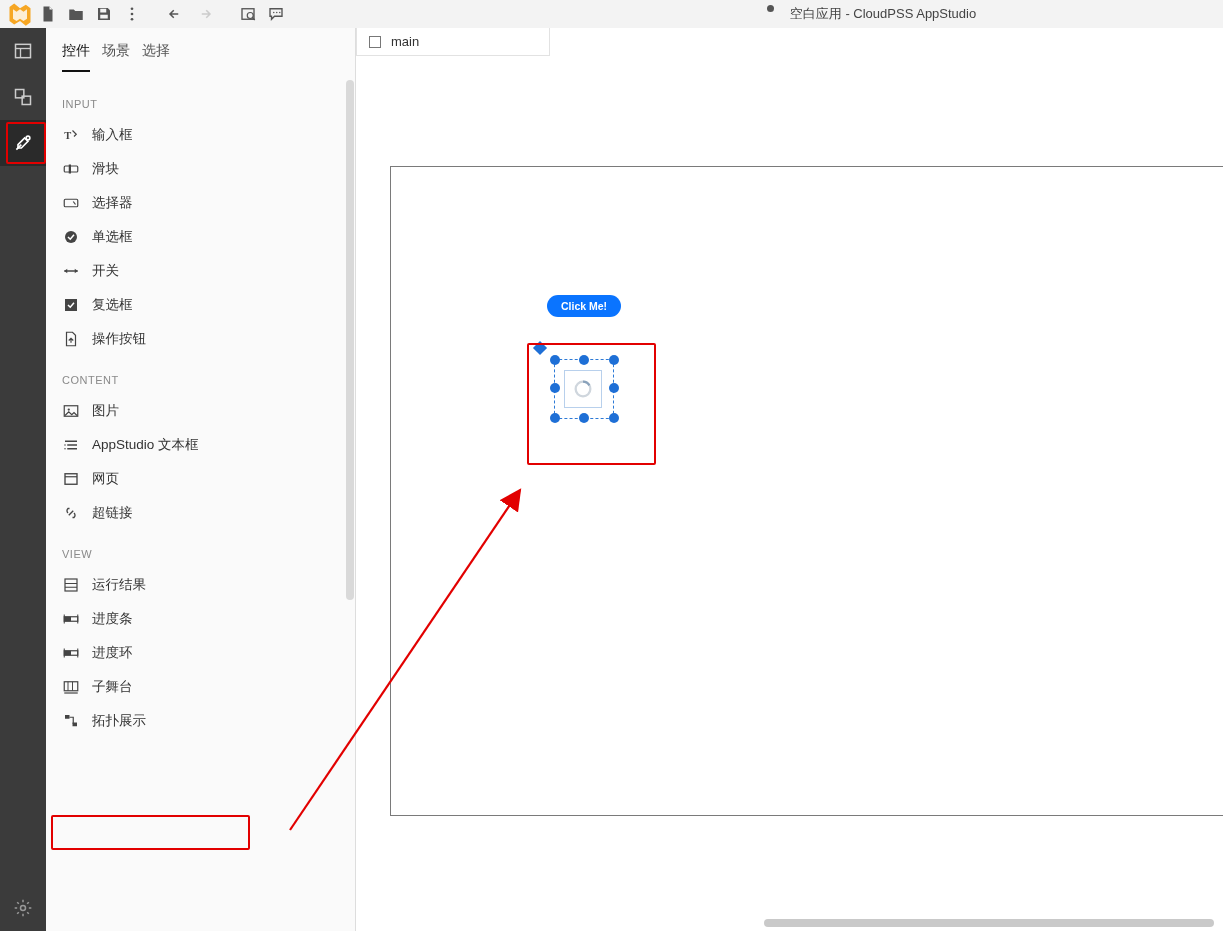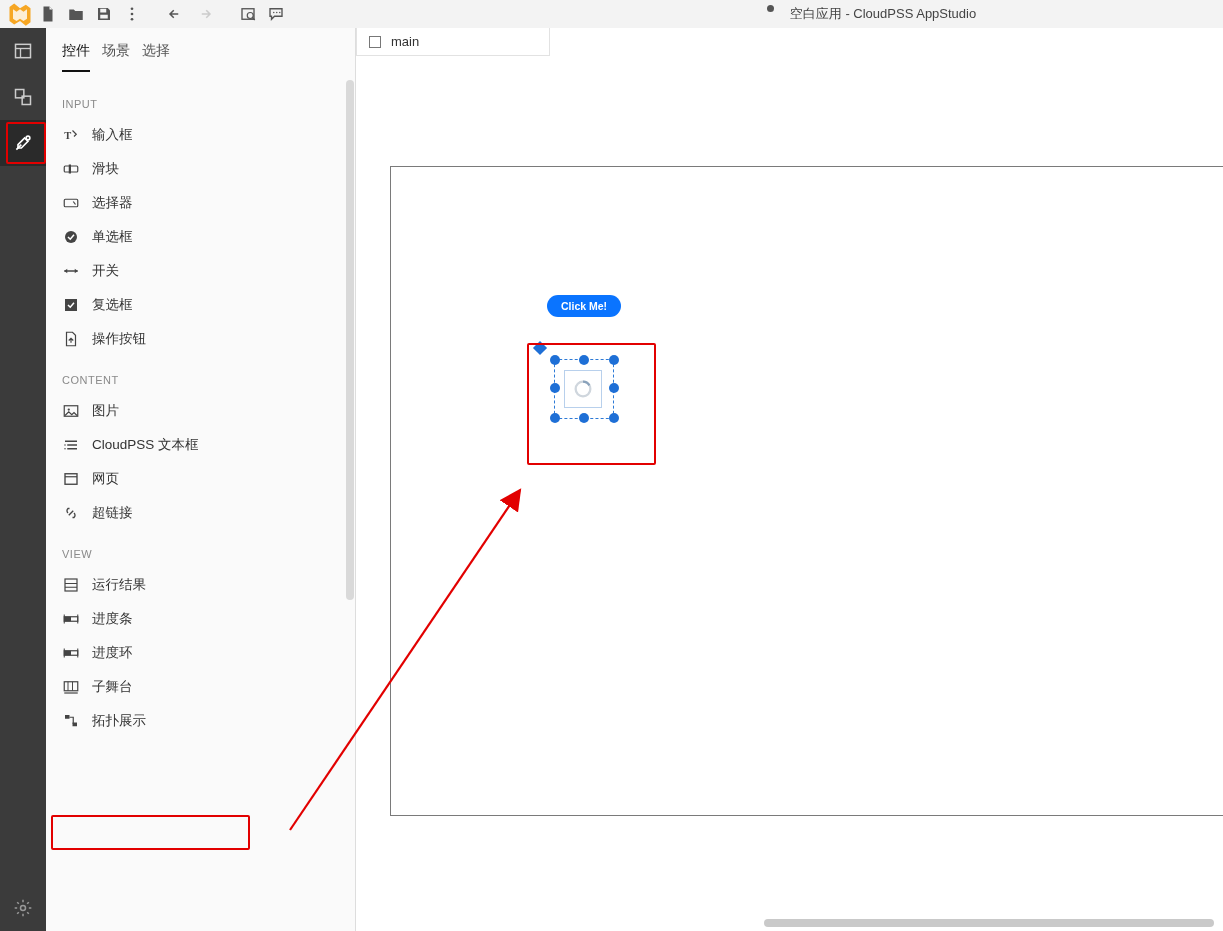--- a/index.html
+++ b/index.html
@@ -241,21 +241,21 @@
     <div class="widget-item">
         <span class="wi-icon">
           <svg viewBox="0 0 24 24">
             <line x1="4" y1="7" x2="20" y2="7" stroke="#444" stroke-width="2"></line>
             <line x1="7" y1="12" x2="20" y2="12" stroke="#444" stroke-width="2"></line>
             <line x1="7" y1="17" x2="20" y2="17" stroke="#444" stroke-width="2"></line>
             <circle cx="4" cy="12" r="1" fill="#444"></circle>
             <circle cx="4" cy="17" r="1" fill="#444"></circle>
           </svg>
         </span>
-        <span>CloudPSS 文本框</span>
+        <span>AppStudio 文本框</span>
       </div>
     <div class="widget-item">
         <span class="wi-icon">
           <svg viewBox="0 0 24 24">
             <rect x="4" y="5" width="16" height="14" fill="none" stroke="#444" stroke-width="1.8"></rect>
             <line x1="4" y1="9" x2="20" y2="9" stroke="#444" stroke-width="1.6"></line>
           </svg>
         </span>
         <span>网页</span>
       </div>

